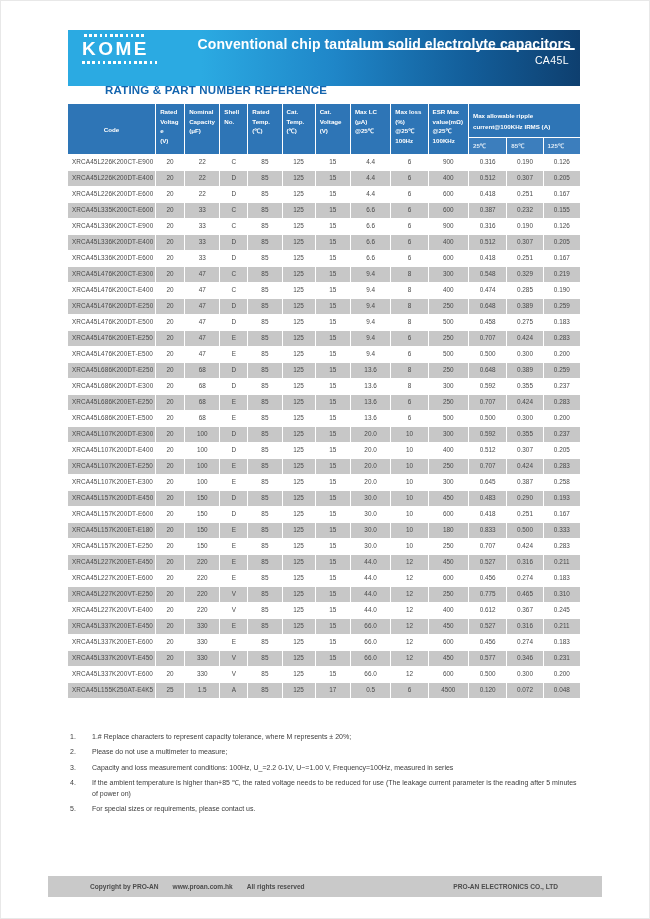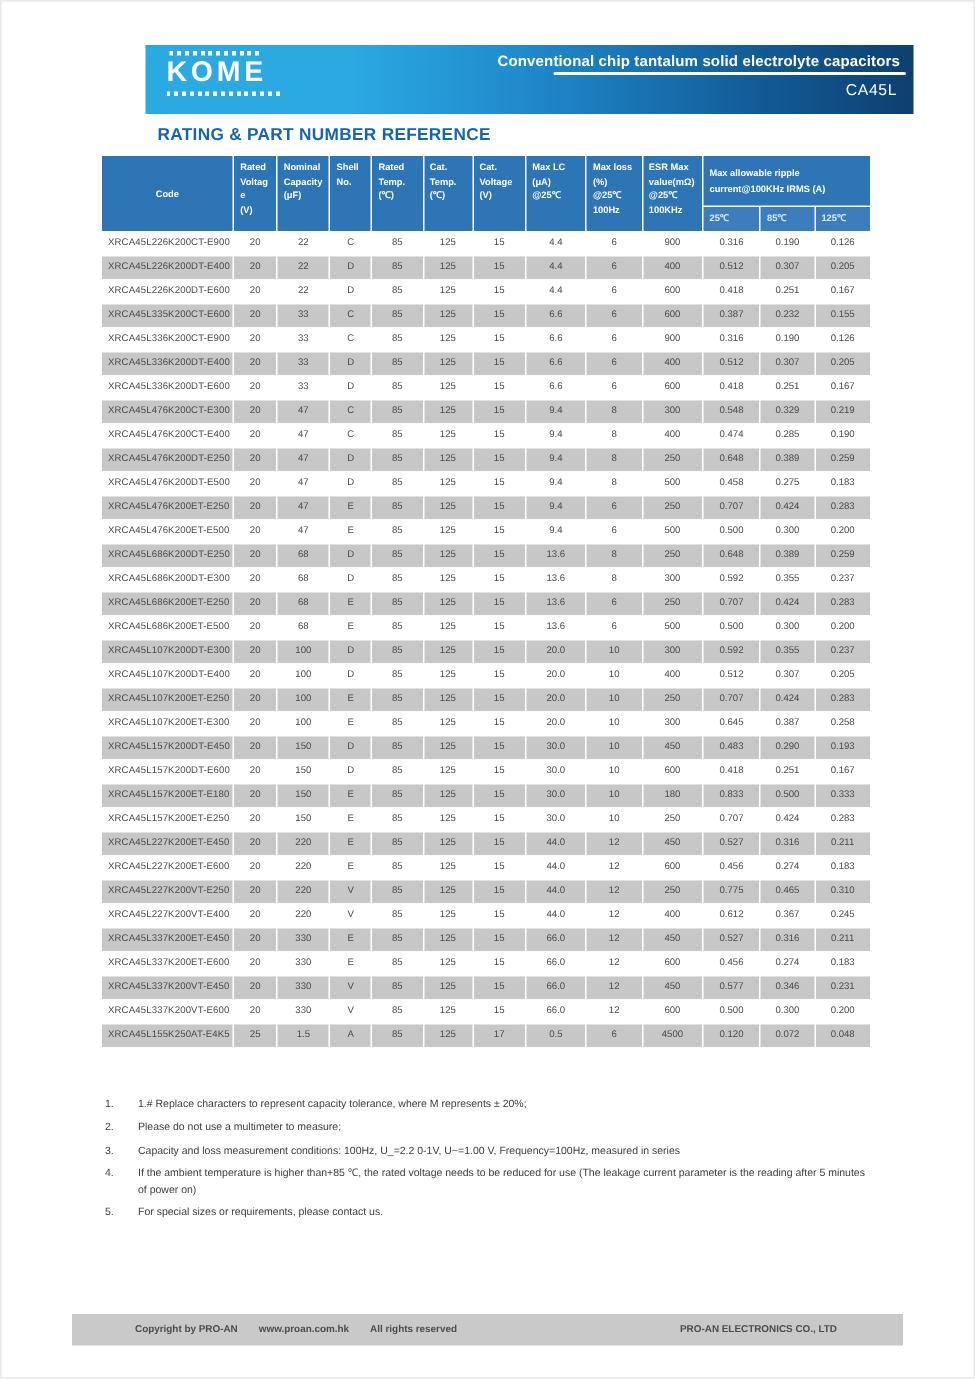--- a/index.html
+++ b/index.html
@@ -3,30 +3,29 @@
 <meta charset="utf-8">
 <style>
   html,body{margin:0;padding:0;background:#f4f4f4;}
   .page{
     position:relative;width:650px;height:919px;background:#ffffff;
     font-family:"Liberation Sans",sans-serif;overflow:hidden;
     box-shadow:0 0 0 1px #e8e8e8 inset;
   }
   
   .band{
-    position:absolute;left:68px;top:30px;width:512px;height:46px;
+    position:absolute;left:68px;top:30px;width:512px;height:56px;
     background:linear-gradient(90deg,#2BAAE2 0%,#2BAAE2 26%,#1F86C8 52%,#135E9A 78%,#0E3F6F 100%);
-    margin-left:29px;
   }
   .logo{position:absolute;left:14px;top:4px;}
   .dots{height:3px;background-image:repeating-linear-gradient(90deg,#ffffff 0 2.6px,rgba(0,0,0,0) 2.6px 5.2px);}
   .dots.top{width:60px;margin-left:2px;}
   .dots.bottom{width:76px;}
   .logo-text{font-size:19px;font-weight:bold;color:#ffffff;letter-spacing:2.5px;line-height:1;margin:2px 0 3px 0;}
-  .band-caption{position:absolute;top:6px;right:9px;font-size:10px;font-weight:bold;color:#ffffff;letter-spacing:.1px;}
+  .band-caption{position:absolute;top:6px;right:9px;font-size:14px;font-weight:bold;color:#ffffff;letter-spacing:.1px;}
   .band-line{position:absolute;top:17.5px;left:272px;right:5px;height:2.6px;background:#ffffff;border-radius:1px;}
   .band-series{position:absolute;top:24px;right:11px;font-size:10.5px;font-weight:normal;color:#ffffff;letter-spacing:.4px;}
   
   .title{position:absolute;left:68px;top:84px;font-size:11.5px;font-weight:bold;color:#1465AE;letter-spacing:.2px;padding-left:37px;}
   
   table.rt{
     position:absolute;left:67px;top:103px;width:514px;
     border-collapse:separate;border-spacing:1.6px;table-layout:fixed;
   }
   .rt th{

